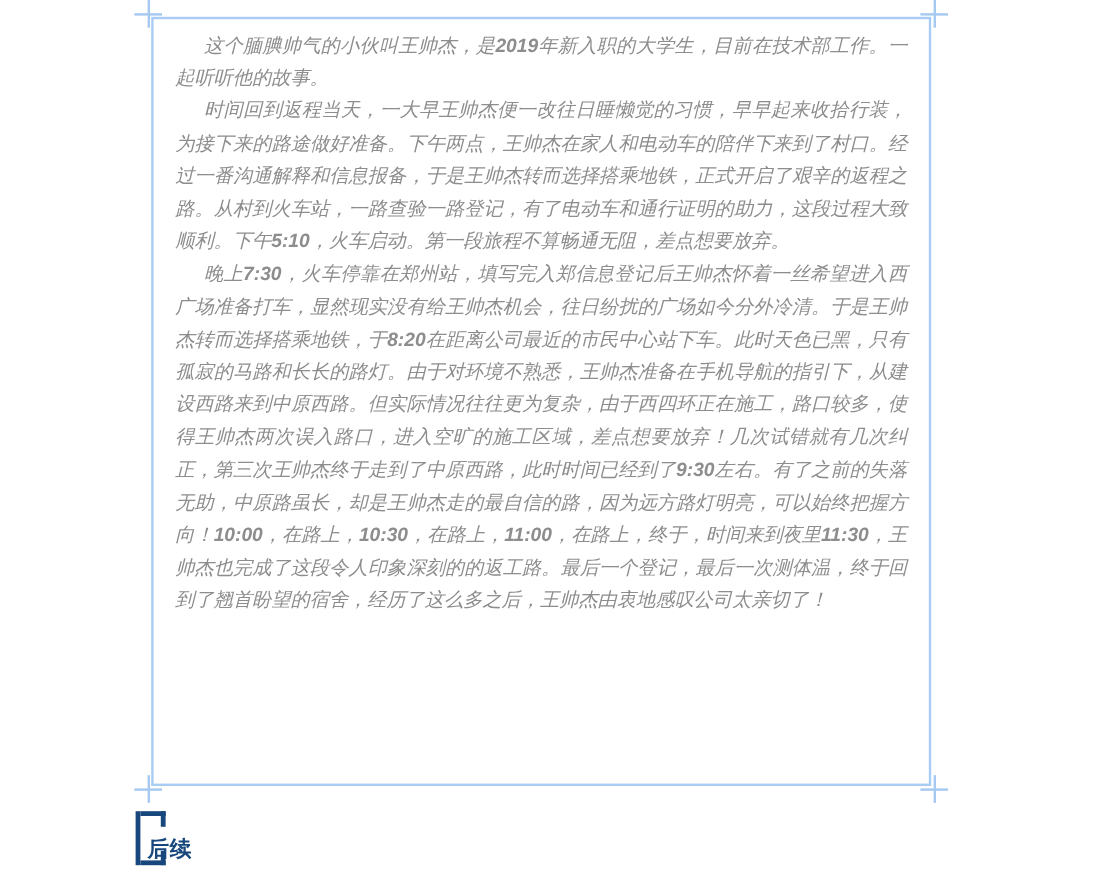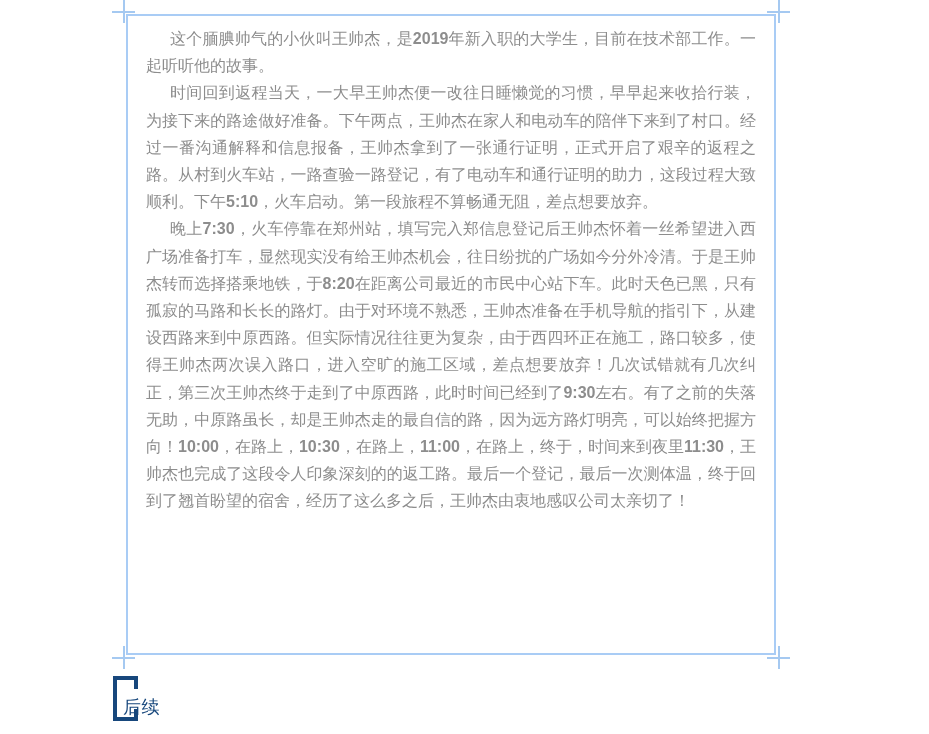--- a/index.html
+++ b/index.html
@@ -15,21 +15,21 @@
     background:var(--bg);
     font-family:"Liberation Sans","DejaVu Sans",sans-serif;
   }
   
   .frame{
     position:absolute;left:126px;top:14px;width:650px;height:641px;
     box-sizing:border-box;border:2px solid var(--frame-border);
     background:var(--bg);
   }
   .frame-content{
-    position:absolute;left:18px;right:18px;top:9px;
+    position:absolute;left:18px;right:18px;top:9px;font-style:italic;
   }
   p.para{
     margin:0;
     text-indent:1.5em;
     font-size:16px;
     line-height:27.2px;
     color:var(--text);
     text-align:justify;
     text-justify:inter-ideograph;
   }
@@ -49,21 +49,21 @@
   .bracket{
     position:absolute;left:0;top:0;bottom:0;width:25px;
     border-left:4px solid var(--navy);
   }
   .bracket .tick{position:absolute;left:0;width:21px;box-sizing:border-box;}
   .bracket .tick.top{top:0;height:13px;border-top:4px solid var(--navy);border-right:4px solid var(--navy);}
   .bracket .tick.bottom{bottom:0;height:12px;border-bottom:4px solid var(--navy);border-right:4px solid var(--navy);}
   .followup-label{
     position:absolute;left:10px;top:16px;bottom:0;
     display:flex;align-items:center;
-    font-size:18px;font-weight:normal;color:var(--navy);
+    font-size:18px;font-weight:bold;color:var(--navy);
     letter-spacing:0.5px;white-space:nowrap;
   }
 </style>
 </head>
 <body>
 
 <div class="frame">
   <div class="crop tl">
       <span class="h"></span>
       <span class="v"></span>
@@ -75,21 +75,21 @@
   <div class="crop bl">
       <span class="h"></span>
       <span class="v"></span>
     </div>
   <div class="crop br">
       <span class="h"></span>
       <span class="v"></span>
     </div>
   <div class="frame-content">
       <p class="para"><span>这个腼腆帅气的小伙叫王帅杰，是</span><span class="b">2019</span><span>年新入职的大学生，目前在技术部工作。一起听听他的故事。</span></p>
-      <p class="para"><span>时间回到返程当天，一大早王帅杰便一改往日睡懒觉的习惯，早早起来收拾行装，为接下来的路途做好准备。下午两点，王帅杰在家人和电动车的陪伴下来到了村口。经过一番沟通解释和信息报备，王帅杰拿到了一张通行证明，正式开启了艰辛的返程之路。从村到火车站，一路查验一路登记，有了电动车和通行证明的助力，这段过程大致顺利。下午</span><span class="b">5:10</span><span>，火车启动。第一段旅程不算畅通无阻，差点想要放弃。</span></p>
+      <p class="para"><span>时间回到返程当天，一大早王帅杰便一改往日睡懒觉的习惯，早早起来收拾行装，为接下来的路途做好准备。下午两点，王帅杰在家人和电动车的陪伴下来到了村口。经过一番沟通解释和信息报备，于是王帅杰转而选择搭乘地铁，正式开启了艰辛的返程之路。从村到火车站，一路查验一路登记，有了电动车和通行证明的助力，这段过程大致顺利。下午</span><span class="b">5:10</span><span>，火车启动。第一段旅程不算畅通无阻，差点想要放弃。</span></p>
       <p class="para"><span>晚上</span><span class="b">7:30</span><span>，火车停靠在郑州站，填写完入郑信息登记后王帅杰怀着一丝希望进入西广场准备打车，显然现实没有给王帅杰机会，往日纷扰的广场如今分外冷清。于是王帅杰转而选择搭乘地铁，于</span><span class="b">8:20</span><span>在距离公司最近的市民中心站下车。此时天色已黑，只有孤寂的马路和长长的路灯。由于对环境不熟悉，王帅杰准备在手机导航的指引下，从建设西路来到中原西路。但实际情况往往更为复杂，由于西四环正在施工，路口较多，使得王帅杰两次误入路口，进入空旷的施工区域，差点想要放弃！几次试错就有几次纠正，第三次王帅杰终于走到了中原西路，此时时间已经到了</span><span class="b">9:30</span><span>左右。有了之前的失落无助，中原路虽长，却是王帅杰走的最自信的路，因为远方路灯明亮，可以始终把握方向！</span><span class="b">10:00</span><span>，在路上，</span><span class="b">10:30</span><span>，在路上，</span><span class="b">11:00</span><span>，在路上，终于，时间来到夜里</span><span class="b">11:30</span><span>，王帅杰也完成了这段令人印象深刻的的返工路。最后一个登记，最后一次测体温，终于回到了翘首盼望的宿舍，经历了这么多之后，王帅杰由衷地感叹公司太亲切了！</span></p>
     </div>
 </div>
 
 <div class="followup">
   <div class="bracket">
     <span class="tick top"></span>
     <span class="tick bottom"></span>
   </div>
   <span class="followup-label">后续</span>

